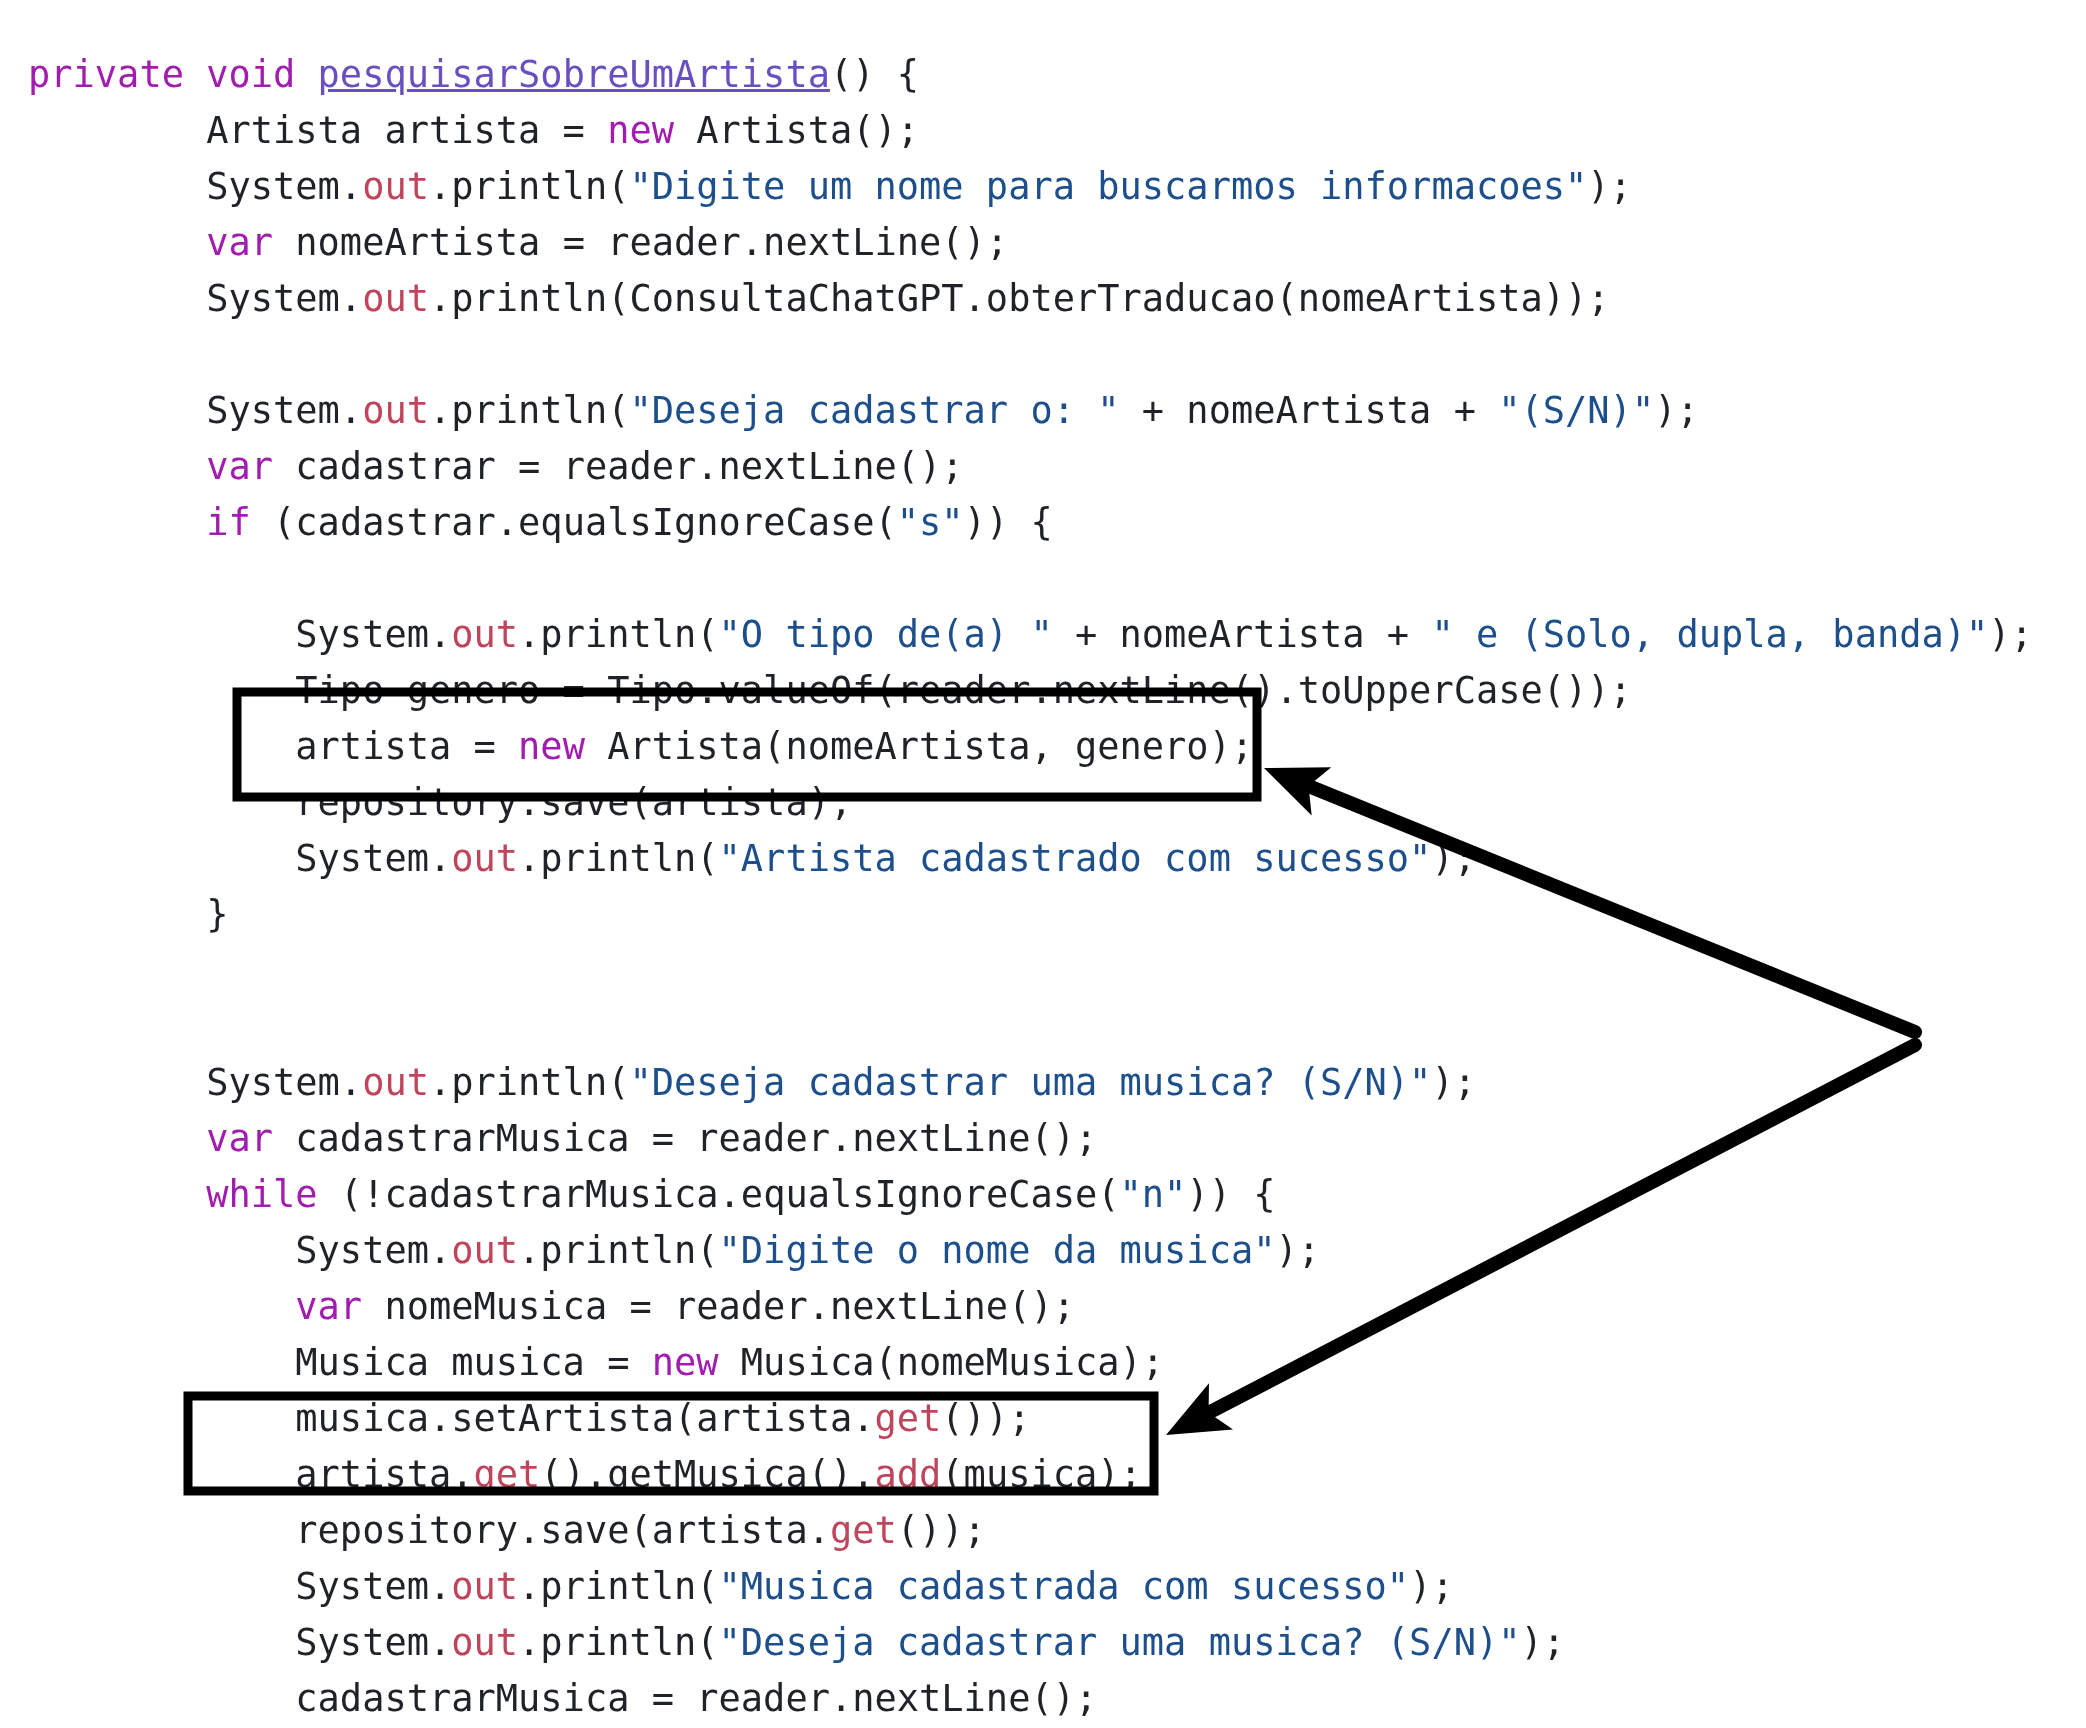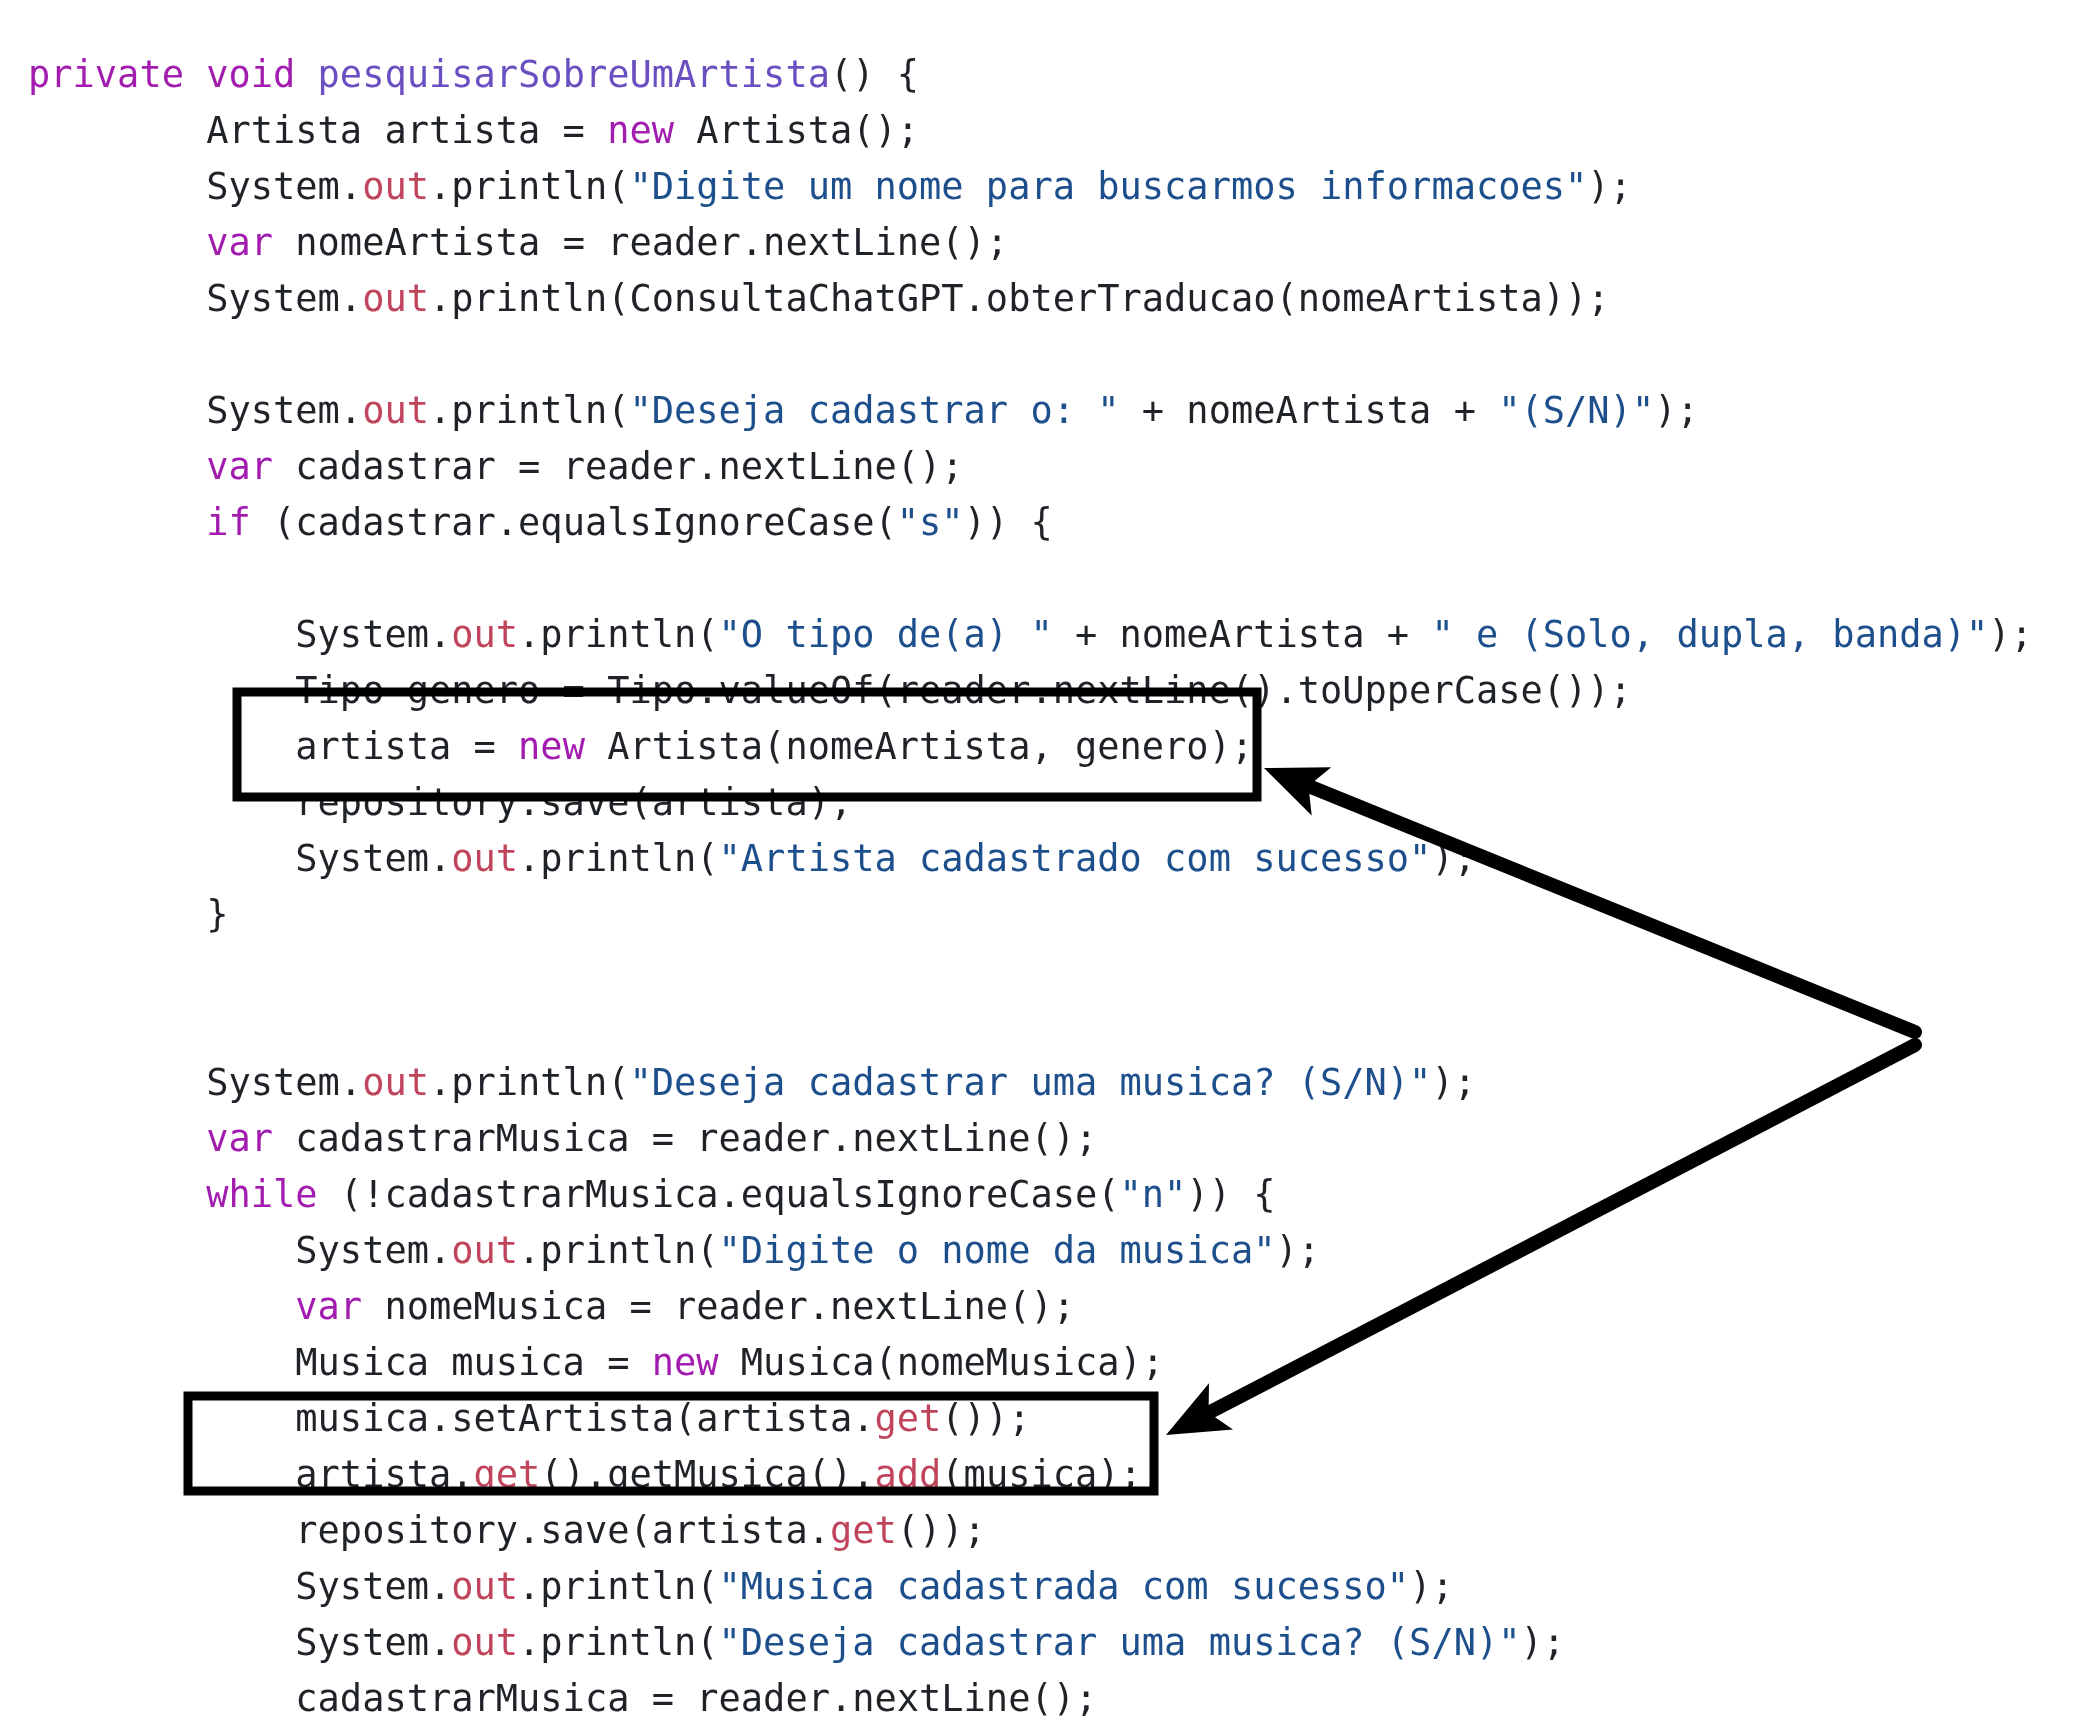--- a/index.html
+++ b/index.html
@@ -24,21 +24,21 @@
     font-size: 37px;
     line-height: 56px;
     white-space: pre;
     color: #1f2328;
     padding: 10px 0 0 28px;
     box-sizing: border-box;
     letter-spacing: 0px;
   }
   .ln { display: block; height: 56px; }
   .kw  { color: #a21caf; }
-  .fn  { color: #6a4fc0; }
+  .fn  { color: #6a4fc0; text-decoration: underline; }
   .str { color: #1d4f8c; }
   .mem { color: #c0455c; text-align: center; }
   .pl  { color: #1f2328; }
 
   
   #overlay {
     position: absolute;
     left: 0; top: 0;
     width: 2086px; height: 1728px;
     pointer-events: none;

